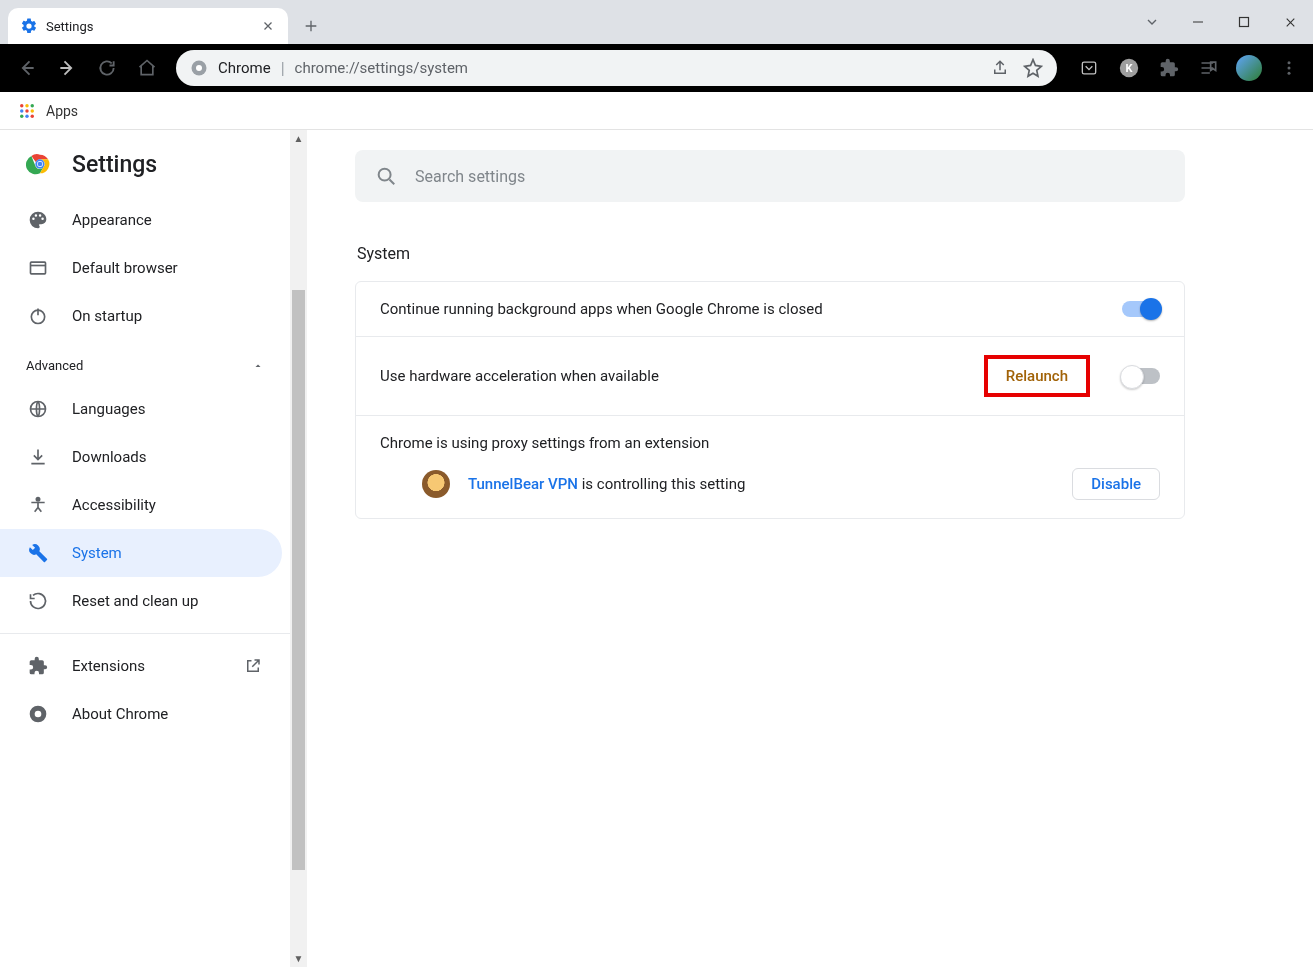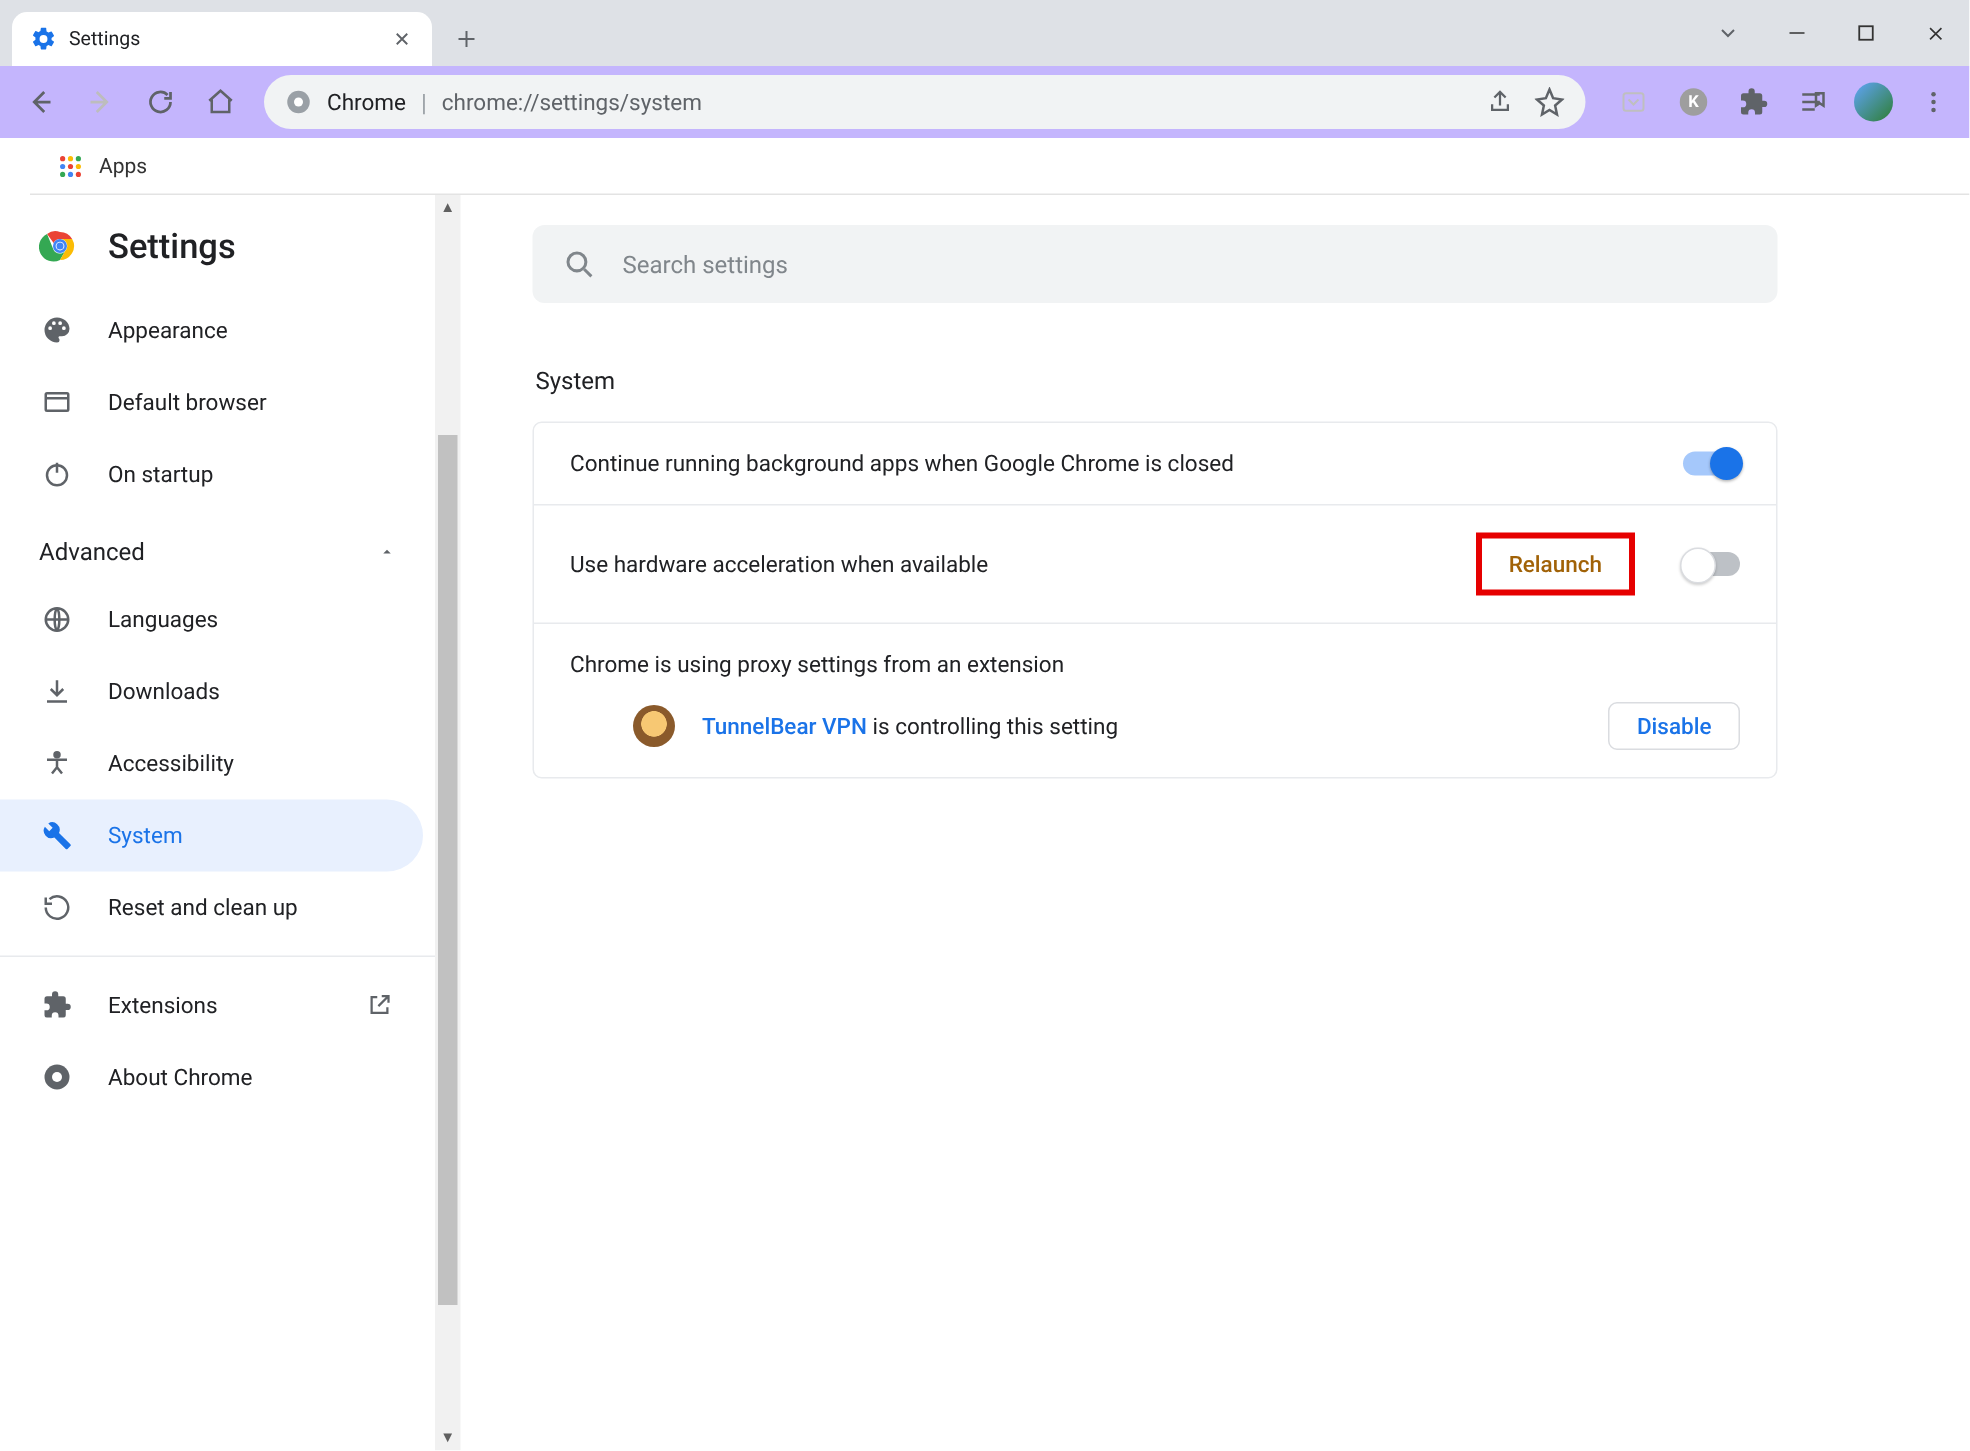--- a/index.html
+++ b/index.html
@@ -7,33 +7,33 @@
 
 
 .tabstrip { height:44px; background:#dee1e6; display:flex; align-items:flex-end; padding-left:8px; position:relative; }
 .tab { background:#fff; height:36px; width:280px; border-radius:10px 10px 0 0; display:flex; align-items:center; padding:0 12px; gap:8px; font-size:13px; color:#202124; position:relative; }
 .tab .close { margin-left:auto; width:16px; height:16px; display:flex; align-items:center; justify-content:center; color:#5f6368; }
 .newtab { width:30px; height:30px; display:flex; align-items:center; justify-content:center; color:#5f6368; margin-left:8px; margin-bottom:3px; }
 .window-controls { position:absolute; right:0; top:0; height:44px; display:flex; align-items:center; }
 .window-controls > div { width:46px; height:44px; display:flex; align-items:center; justify-content:center; color:#333; }
 .caret-btn { width:46px; height:44px; display:flex; align-items:center; justify-content:center; color:#5f6368; }
 
-.toolbar { height:48px; background:#c4b5fd; display:flex; align-items:center; padding:0 10px; gap:6px; }
+.toolbar { height:48px; background:#000000; display:flex; align-items:center; padding:0 10px; gap:6px; }
 .tbtn { width:34px; height:34px; border-radius:50%; display:flex; align-items:center; justify-content:center; color:#5f6368; }
 .tbtn.disabled { color:#b7b7b7; }
 .omnibox { flex:1; height:36px; background:#f1f3f4; border-radius:18px; display:flex; align-items:center; padding:0 14px; gap:10px; color:#5f6368; margin:0 6px; }
 .omnibox .chromeword { color:#202124; font-size:15px; }
 .omnibox .sep { color:#9aa0a6; }
 .omnibox .url { color:#5f6368; font-size:15px; }
 .omni-actions { margin-left:auto; display:flex; align-items:center; gap:14px; color:#5f6368; }
 .right-icons { display:flex; align-items:center; gap:12px; padding-left:6px; }
 .right-icons > div { width:28px; height:28px; display:flex; align-items:center; justify-content:center; color:#5f6368; }
 .avatar { width:26px; height:26px; border-radius:50%; background:linear-gradient(135deg,#60a5fa,#2e7d32); display:inline-block; }
 
-.bookmarks { height:38px; background:#fff; border-bottom:1px solid #e3e3e3; display:flex; align-items:center; padding:0 18px; gap:10px; font-size:14px; color:#333;margin-left:20px; }
+.bookmarks { height:38px; background:#fff; border-bottom:1px solid #e3e3e3; display:flex; align-items:center; padding:0 18px; gap:10px; font-size:14px; color:#333; }
 .apps-icon { width:18px; height:18px; }
 
 
 .page { position:absolute; top:130px; left:0; right:0; bottom:0; display:flex; }
 .sidebar-wrap { width:307px; position:relative; background:#fff; }
 .scrollbar-v { position:absolute; right:0; top:0; width:17px; height:100%; background:#f1f1f1; }
 .scroll-arrow { position:absolute; left:0; width:17px; height:17px; display:flex; align-items:center; justify-content:center; color:#606060; font-size:10px; }
 .scroll-arrow.top { top:0; }
 .scroll-arrow.bottom { bottom:0; }
 .scroll-thumb { position:absolute; left:2px; width:13px; background:#c1c1c1; border-radius:0; }
@@ -41,21 +41,21 @@
 .sidebar { width:290px; height:100%; overflow:hidden; padding-top:20px; }
 .sb-header { display:flex; align-items:center; gap:18px; padding:0 0 18px 26px; }
 .chrome-logo { width:28px; height:28px; }
 .sb-title { font-size:23px; color:#202124; font-weight:500; }
 .sb-item { display:flex; align-items:center; gap:24px; height:48px; padding:0 0 0 28px; font-size:15px; color:#202124; border-radius:0 24px 24px 0; margin-right:8px; cursor:pointer; }
 .sb-item.sel { background:#e8f0fe; color:#1a73e8; }
 .sb-item.sel svg { color:#1a73e8; }
 .sb-item svg { color:#5f6368; flex-shrink:0; }
 .sb-item.ext { position:relative; }
 .ext-icon { position:absolute; right:20px; color:#5f6368; }
-.sb-section { padding:18px 26px 12px 26px; font-size:16px; color:#202124; display:flex; align-items:center; justify-content:space-between; cursor:pointer; }
+.sb-section { padding:18px 26px 12px 26px; font-size:13px; color:#202124; display:flex; align-items:center; justify-content:space-between; cursor:pointer; }
 .sb-divider { height:1px; background:#e8eaed; margin:8px 0 8px 0; }
 
 .main { flex:1; padding:0 56px 0 48px; }
 .search-wrap { margin-top:20px; }
 .search-box { height:52px; background:#f1f3f4; border-radius:8px; display:flex; align-items:center; padding:0 20px; gap:18px; color:#5f6368; max-width:830px; }
 .search-ph { font-size:16px; color:#80868b; }
 .section-title { font-size:16px; color:#202124; margin:42px 0 18px 2px; }
 .card { max-width:830px; border:1px solid #e8eaed; border-radius:6px; background:#fff; }
 .row { display:flex; align-items:center; padding:18px 24px; border-bottom:1px solid #e8eaed; font-size:15px; color:#202124; gap:16px; }
 .row:last-child { border-bottom:none; }

